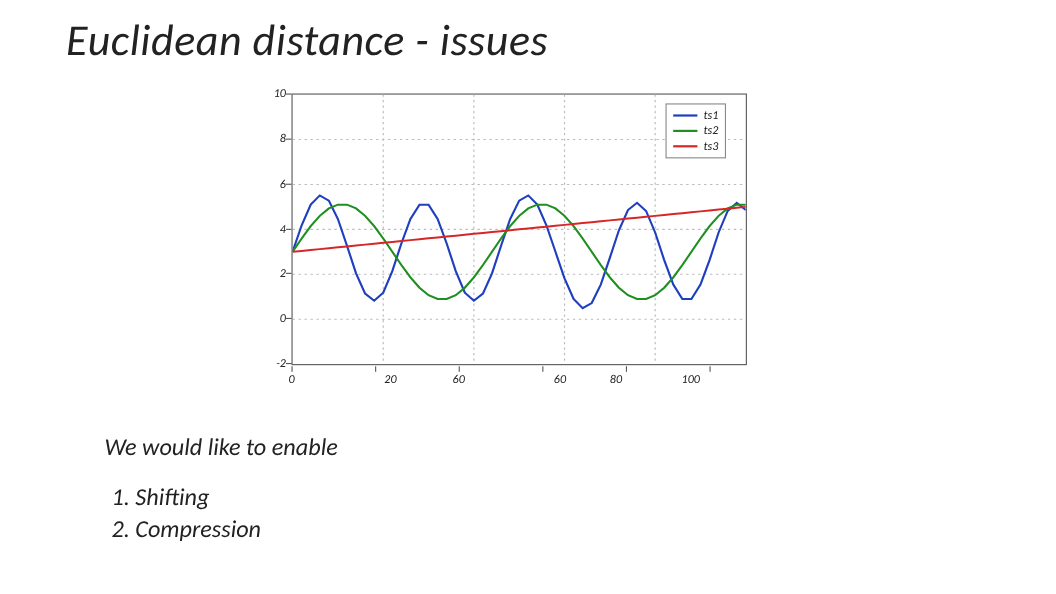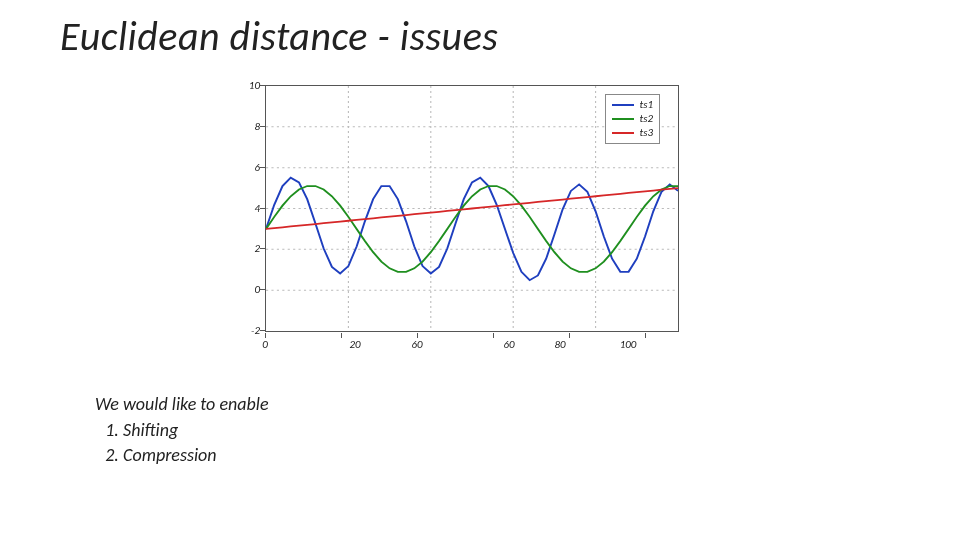--- a/index.html
+++ b/index.html
@@ -97,25 +97,25 @@
     height: 14px;
   }
   .legend-line {
     width: 22px;
     height: 2px;
   }
   .body-text {
     position: absolute;
     left: 95px;
     top: 392px;
-    font-size: 18px;
+    font-size: 22px;
     line-height: 1.35;
   }
   .body-text ol {
-    margin: 2px 0 0 0;
+    margin: 15px 0 0 0;
     padding-left: 28px;
   }
 </style>
 </head>
 <body>
 
 <div class="slide">
 
   <div class="title">Euclidean distance - issues</div>
 

